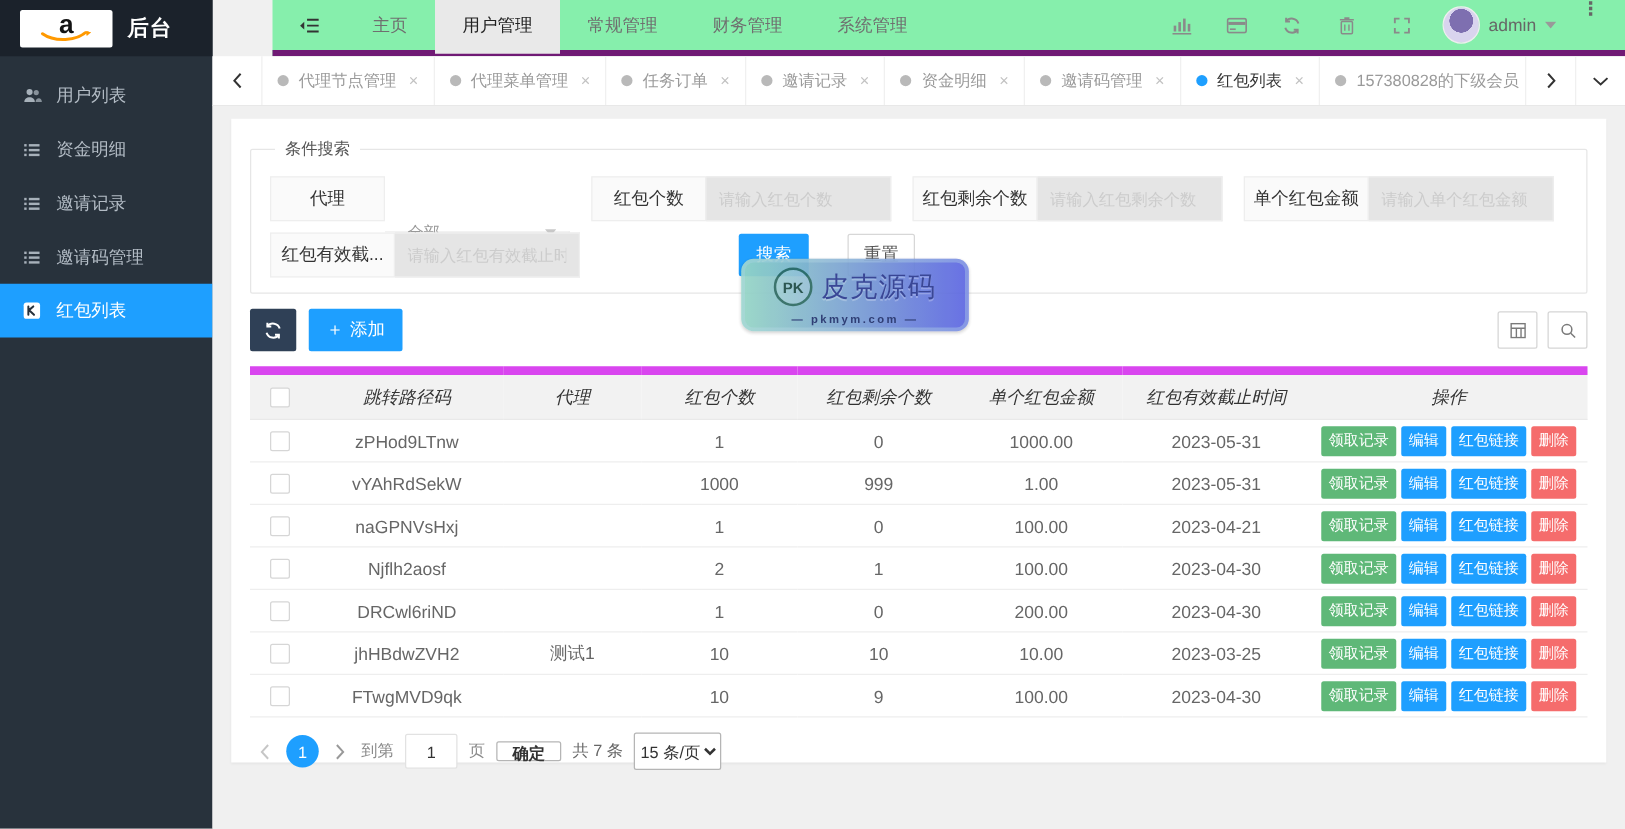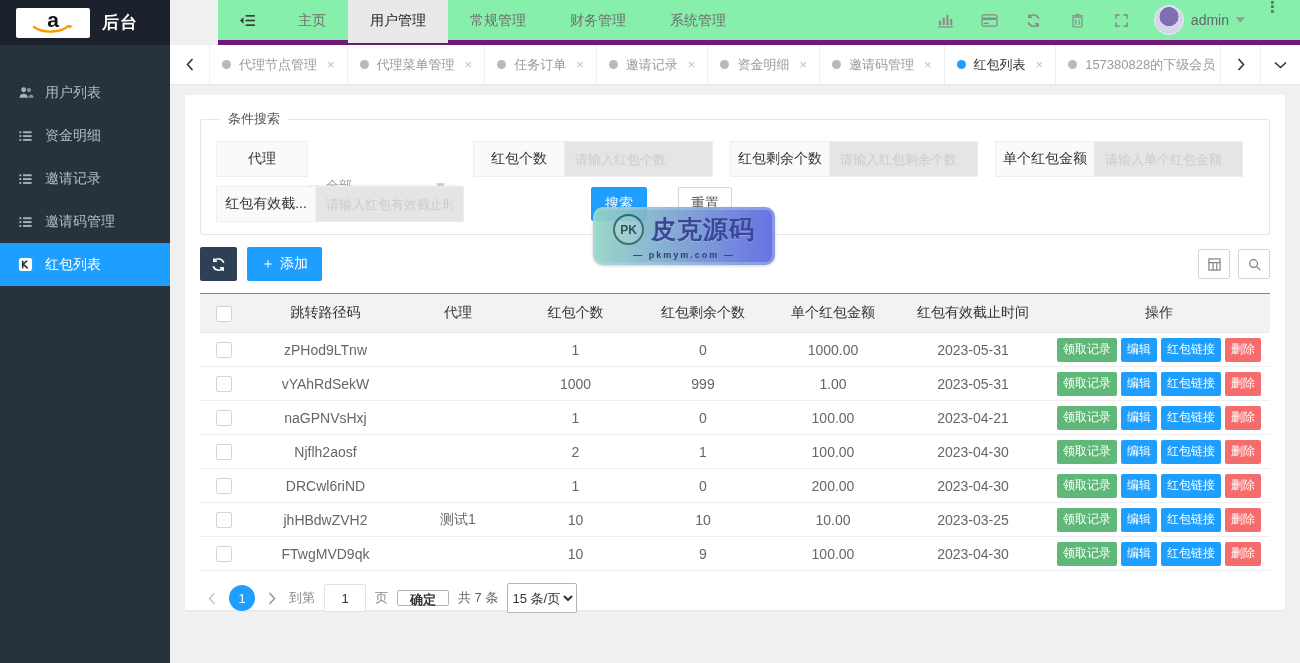--- a/index.html
+++ b/index.html
@@ -7,21 +7,21 @@
     font-family: "Liberation Sans", "DejaVu Sans", sans-serif; }
   .app { display: flex; width: 1300px; height: 663px; }
 
   
   .sidebar { width: 170px; flex: none; background: var(--sidebar_bg, #28323C); display: flex; flex-direction: column; }
   .logo { height: 45px; flex: none; background: var(--logo_bg, #1B222B); display: flex; align-items: center; gap: 12px; padding-left: 16px; }
   .logo-box { width: 74px; height: 30px; background: #fff; border-radius: 2px; position: relative; display: flex; align-items: center; justify-content: center; }
   .logo-a { font-weight: 700; font-size: 21px; color: #131313; line-height: 1; margin-top: -7px; }
   .smile { position: absolute; bottom: 3px; left: 16px; }
   .brand-title { color: #fff; font-size: 17px; font-weight: 600; letter-spacing: 1px; }
-  .side-menu { padding-top: 10px; margin-top: 16px; }
+  .side-menu { padding-top: 10px; }
   .side-item { height: 43px; display: flex; align-items: center; gap: 11px; padding-left: 18px; color: #b3bcc5; font-size: 14px; cursor: pointer; }
   .side-item .icon { width: 16px; display: flex; color: #a7b1ba; }
   .side-item.active { background: var(--primary, #1E9FFF); color: #fff; }
   .side-item.active .icon { color: #fff; }
 
   
   .main { flex: 1; min-width: 0; display: flex; flex-direction: column; }
   .topbar { height: 45px; flex: none; background: #86efac; display: flex; align-items: center; border-bottom: 5px solid #701a75; margin-left: 48px; }
   .collapse-btn { width: 58px; display: flex; justify-content: center; color: #333; cursor: pointer; }
   .topnav { display: flex; height: 45px; }
@@ -66,41 +66,41 @@
   .btn-search { margin-left: 110px; }
   .btn-default { background: #fff; border: 1px solid #d7d7d7; color: #555; height: 34px; padding: 0 12px; margin-left: 14px; }
 
   .table-toolbar { display: flex; align-items: center; margin: 12px 0; }
   .btn-dark { background: #2F4056; color: #fff; width: 37px; height: 34px; display: flex; align-items: center; justify-content: center; border-radius: 2px; cursor: pointer; border: none; }
   .btn-add { margin-left: 10px; display: flex; align-items: center; gap: 5px; }
   .toolbar-right { margin-left: auto; display: flex; gap: 8px; }
   .tool-btn { width: 32px; height: 30px; background: #fff; border: 1px solid #d5d5d5; border-radius: 2px; color: #7a7a7a; display: flex; align-items: center; justify-content: center; cursor: pointer; }
 
   table.grid { width: 100%; border-collapse: collapse; table-layout: fixed; font-size: 14px; color: #666; }
-  .grid th { background: #f2f2f2; height: 39px; font-weight: 400; color: #333; border-top: 1px solid #d946ef; border-bottom: 1px solid #e9e9e9; text-align: center; }
+  .grid th { background: #f2f2f2; height: 39px; font-weight: 400; color: #333; border-top: 7px solid #d946ef; border-bottom: 1px solid #e9e9e9; text-align: center; font-style: italic; }
   .grid td { height: 34px; border-bottom: 1px solid #eee; text-align: center; white-space: nowrap; overflow: hidden; }
   .cbox { display: inline-block; width: 16px; height: 16px; border: 1px solid #d6d6d6; border-radius: 2px; background: #fff; vertical-align: middle; cursor: pointer; }
   .btn-xs { height: 24px; padding: 0 6px; font-size: 12px; color: #fff; border: none; border-radius: 2px; margin: 0 2px; cursor: pointer; font-family: inherit; }
   .bg-success { background: var(--success, #5FB878); }
   .bg-primary { background: var(--primary, #1E9FFF); }
   .bg-danger  { background: var(--danger, #F56C6C); }
 
   .pagination { display: flex; align-items: center; margin-top: 12px; padding-left: 4px; gap: 9px; font-size: 13px; color: #8a8a8a; }
   .page-arrow { padding: 0 4px; cursor: pointer; display: flex; color: #c6c6c6; }
   .page-arrow.next { color: #999; }
   .page-num { width: 26px; height: 26px; border-radius: 50%; background: var(--primary, #1E9FFF); color: #fff; display: flex; align-items: center; justify-content: center; font-size: 13px; cursor: pointer; }
   .goto-input { width: 42px; height: 28px; border: 1px solid #e2e2e2; border-radius: 2px; text-align: center; font-size: 13px; color: #333; outline: none; font-family: inherit; }
   .confirm-btn { height: 16px; padding: 0 12px; background: #fff; border: 1px solid #b5b5b5; border-radius: 2px; font-size: 13px; font-weight: 600; color: #333; cursor: pointer; font-family: inherit; }
   .per-page { height: 30px; border: 1px solid #b5b5b5; border-radius: 2px; background: #fff; font-size: 13px; color: #333; font-family: inherit; }
 
   
   .watermark { position: absolute; left: 408px; top: 112px; width: 182px; height: 58px; z-index: 5; border-radius: 10px; opacity: .93; display: flex; align-items: center; justify-content: center; gap: 7px; padding-bottom: 13px;
     background: linear-gradient(90deg, #95d6c5, #5d66e2); box-shadow: 0 0 0 3px rgba(180,215,230,.38) inset, 0 1px 3px rgba(0,0,0,.2); }
   .wm-seal { width: 31px; height: 31px; flex: none; border-radius: 50%; border: 2px solid #2e6b63; background: rgba(255,255,255,.14); color: #1d4a44; display: flex; align-items: center; justify-content: center; font-weight: 700; font-size: 12px; }
-  .wm-name { font-size: 25px; font-weight: 700; color: #2c3a8f; letter-spacing: 1px; line-height: 1; text-shadow: 0 1px 0 rgba(255,255,255,.25); }
+  .wm-name { font-size: 22px; font-weight: 400; color: #2c3a8f; letter-spacing: 1px; line-height: 1; text-shadow: 0 1px 0 rgba(255,255,255,.25); }
   .wm-domain { position: absolute; bottom: 5px; left: 0; right: 0; text-align: center; font-size: 9px; font-weight: 700; color: #20306b; letter-spacing: 2px; }
   .wm-domain::before { content: "—  "; } .wm-domain::after { content: "  —"; }
 </style>
 </head>
 <body>
 
 <div class="app">
 
   <aside class="sidebar">
     <div class="logo">

